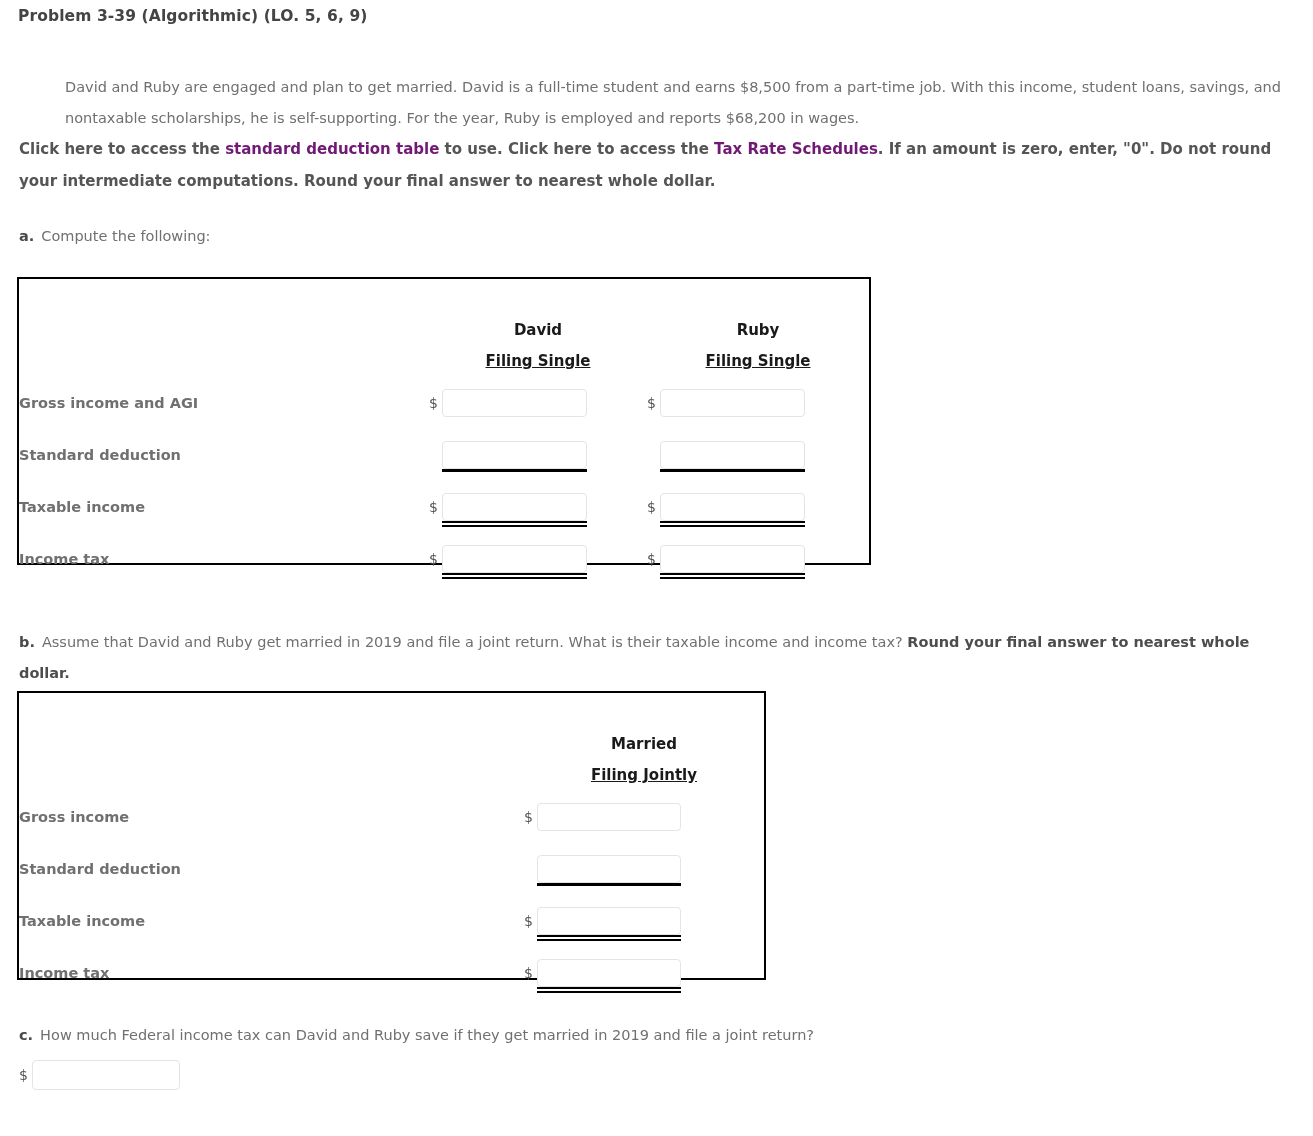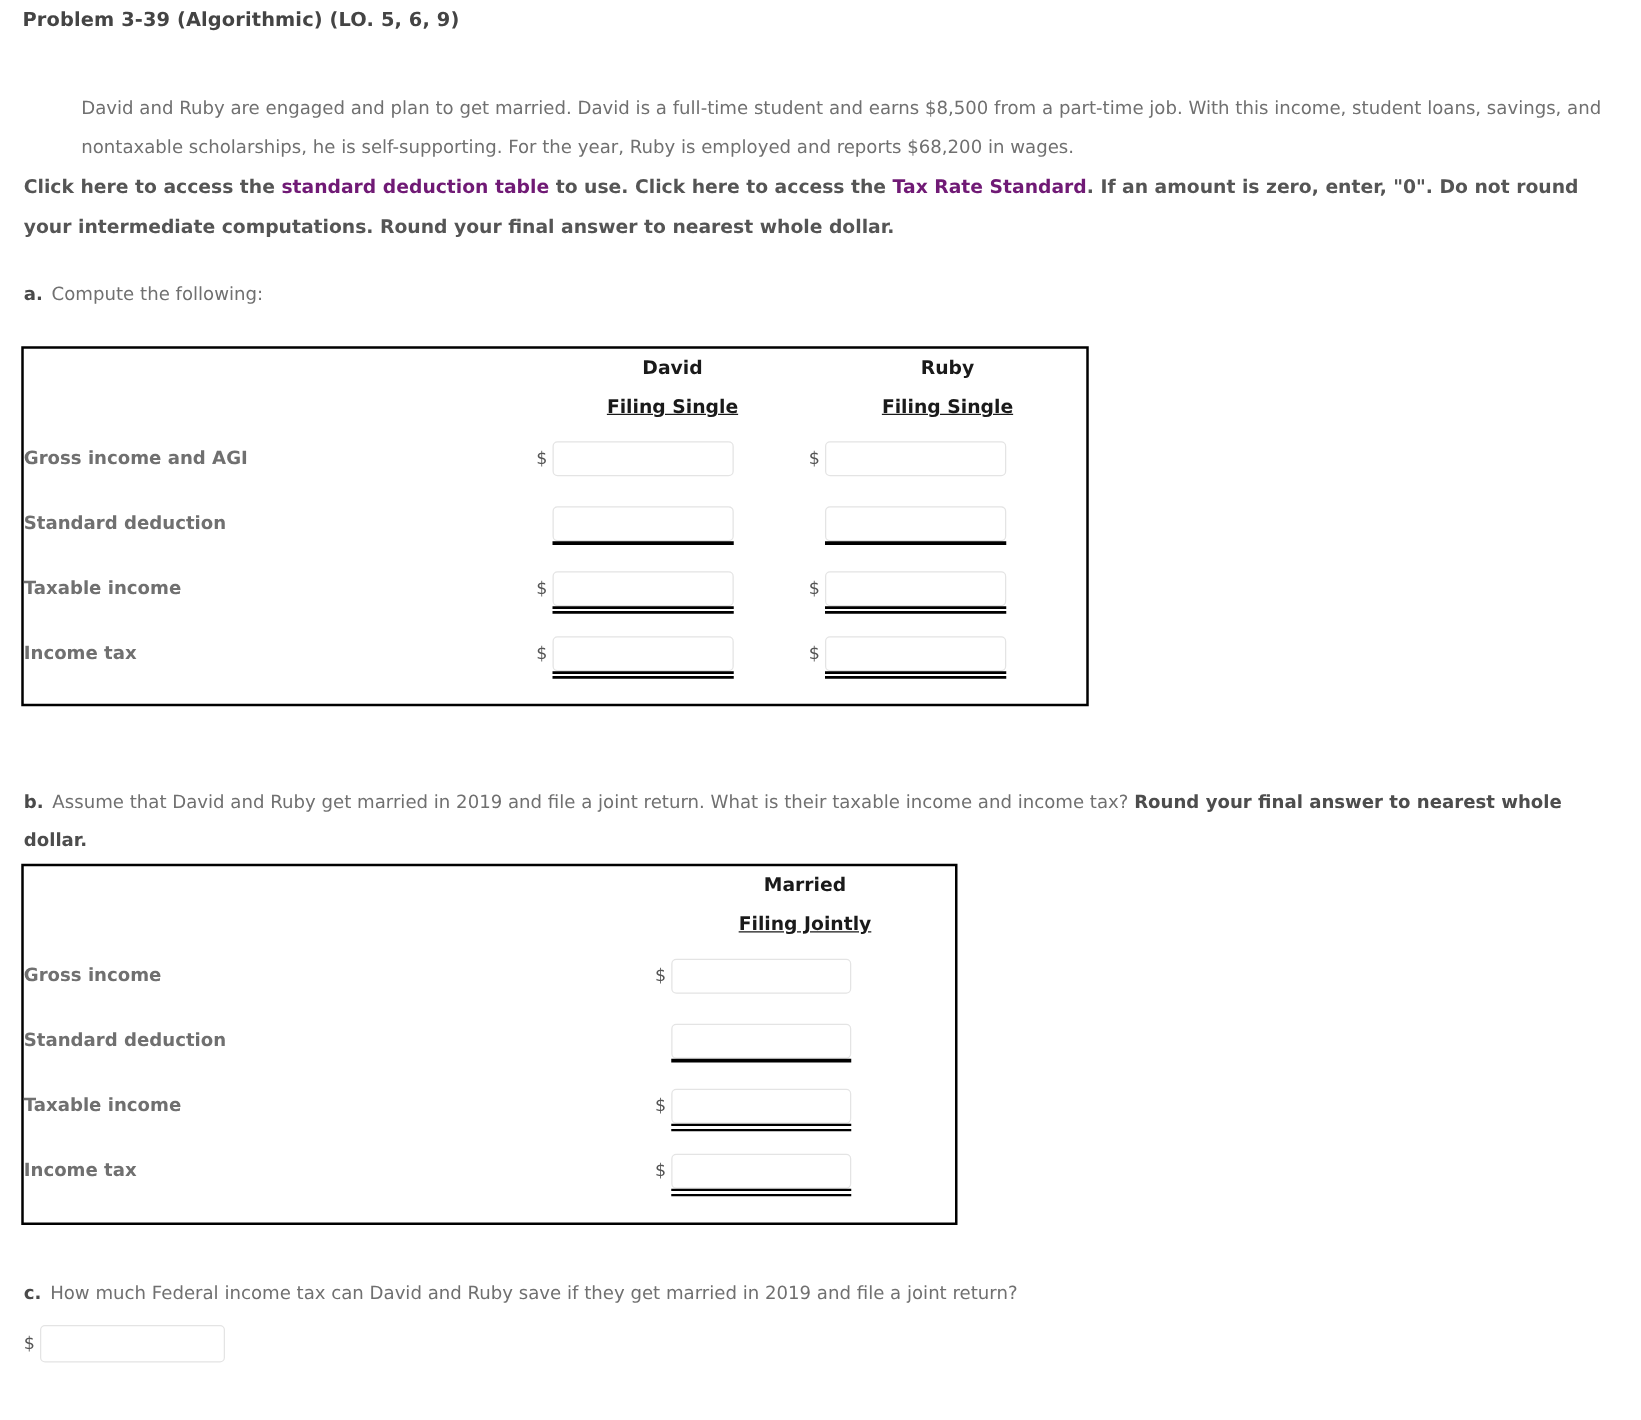--- a/index.html
+++ b/index.html
@@ -127,21 +127,21 @@
   }
 
   .col-head {
     text-align: center;
     font-weight: bold;
     color: #1a1a1a;
     font-size: 15px;
     line-height: 31px;
     padding-bottom: 6px;
   }
-  .col-head .l1 { display: block; }
+  .col-head .l1 { display: block; margin-top: 36px; }
   .col-head .l2 { display: block; text-decoration: underline; }
 
   .row-label {
     font-size: 14.5px;
     color: #707070;
     padding-left: 19px;
     white-space: nowrap;
     font-weight: bold;
   }
 
@@ -224,21 +224,21 @@
 </style>
 </head>
 <body>
 
 <div class="page">
 
   <div class="problem-title">Problem 3-39 (Algorithmic) (LO. 5, 6, 9)</div>
 
   <div class="intro">David and Ruby are engaged and plan to get married. David is a full-time student and earns $8,500 from a part-time job. With this income, student loans, savings, and nontaxable scholarships, he is self-supporting. For the year, Ruby is employed and reports $68,200 in wages.</div>
 
-  <div class="links-para"><span>Click here to access the </span><a href="#">standard deduction table</a><span> to use. Click here to access the </span><a href="#">Tax Rate Standard</a><span>. If an amount is zero, enter, "0". Do not round your intermediate computations. Round your final answer to nearest whole dollar.</span></div>
+  <div class="links-para"><span>Click here to access the </span><a href="#">standard deduction table</a><span> to use. Click here to access the </span><a href="#">Tax Rate Schedules</a><span>. If an amount is zero, enter, "0". Do not round your intermediate computations. Round your final answer to nearest whole dollar.</span></div>
 
   <div class="part-a-text"><span class="part-label">a.</span><span>Compute the following:</span></div>
 
   <div class="answer-table" id="table-a">
     <table class="tbl">
       <colgroup>
         <col style="width:410px">
         <col style="width:218px">
         <col style="width:222px">
       </colgroup>

